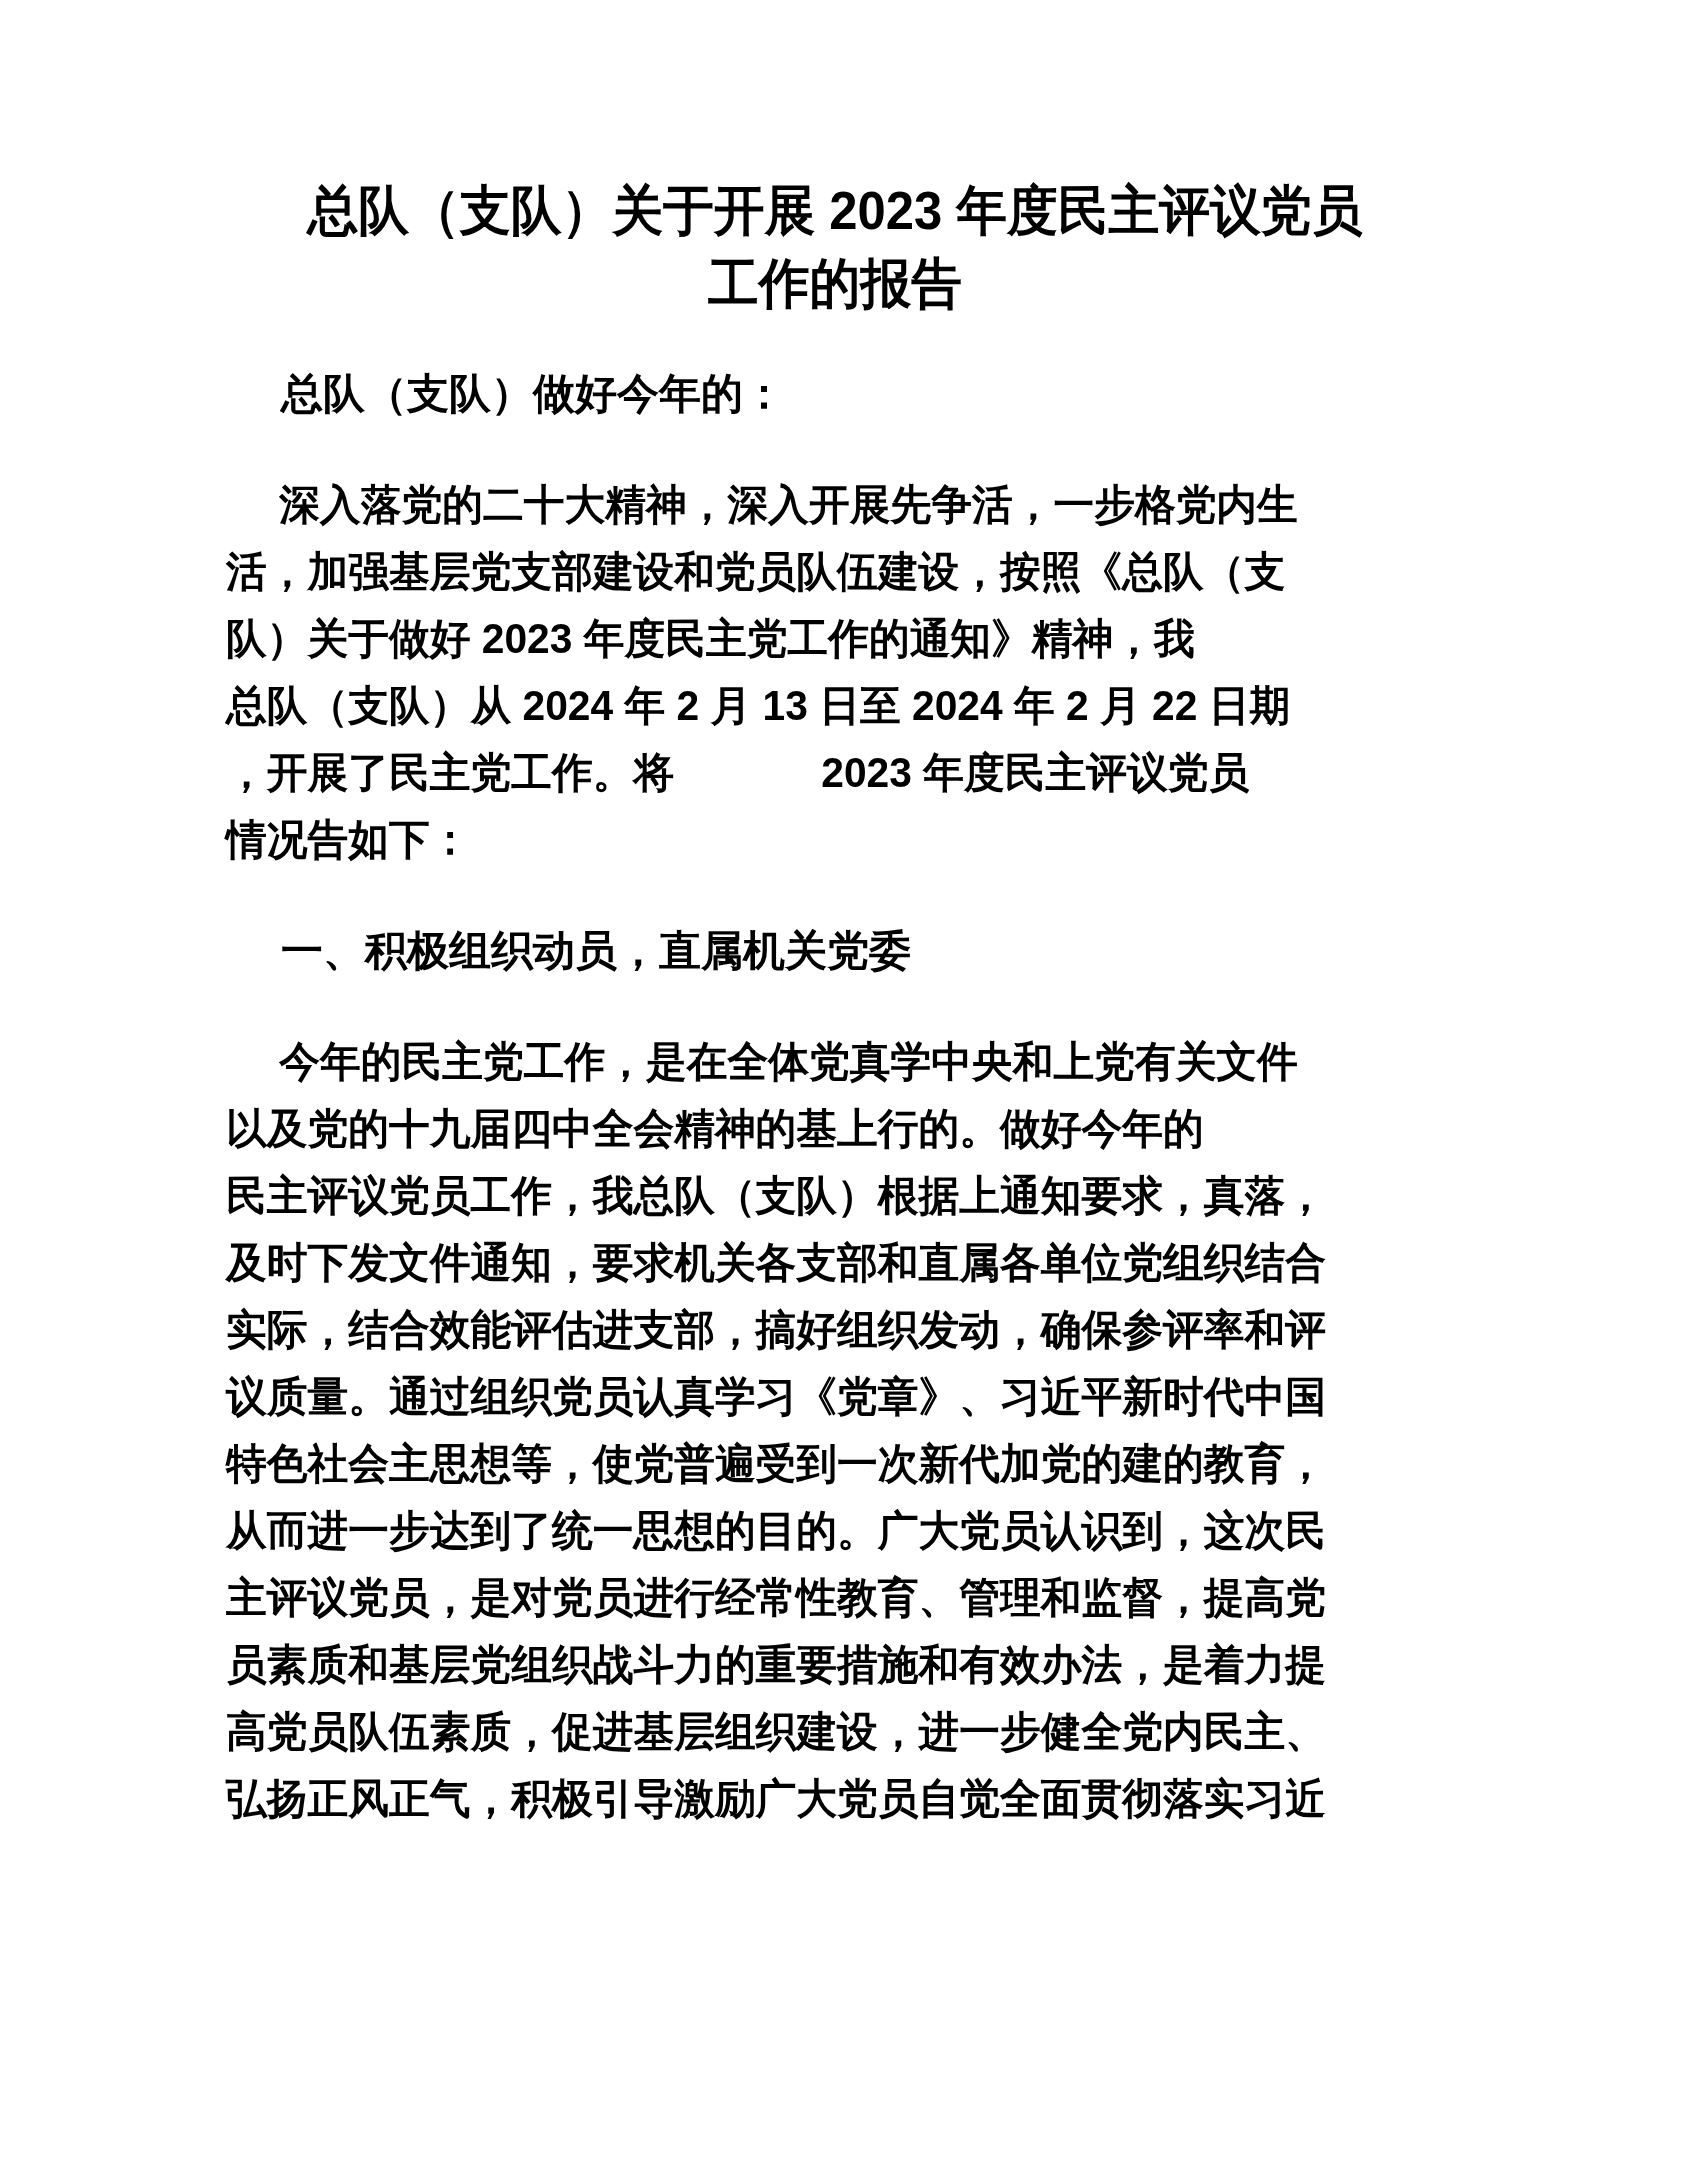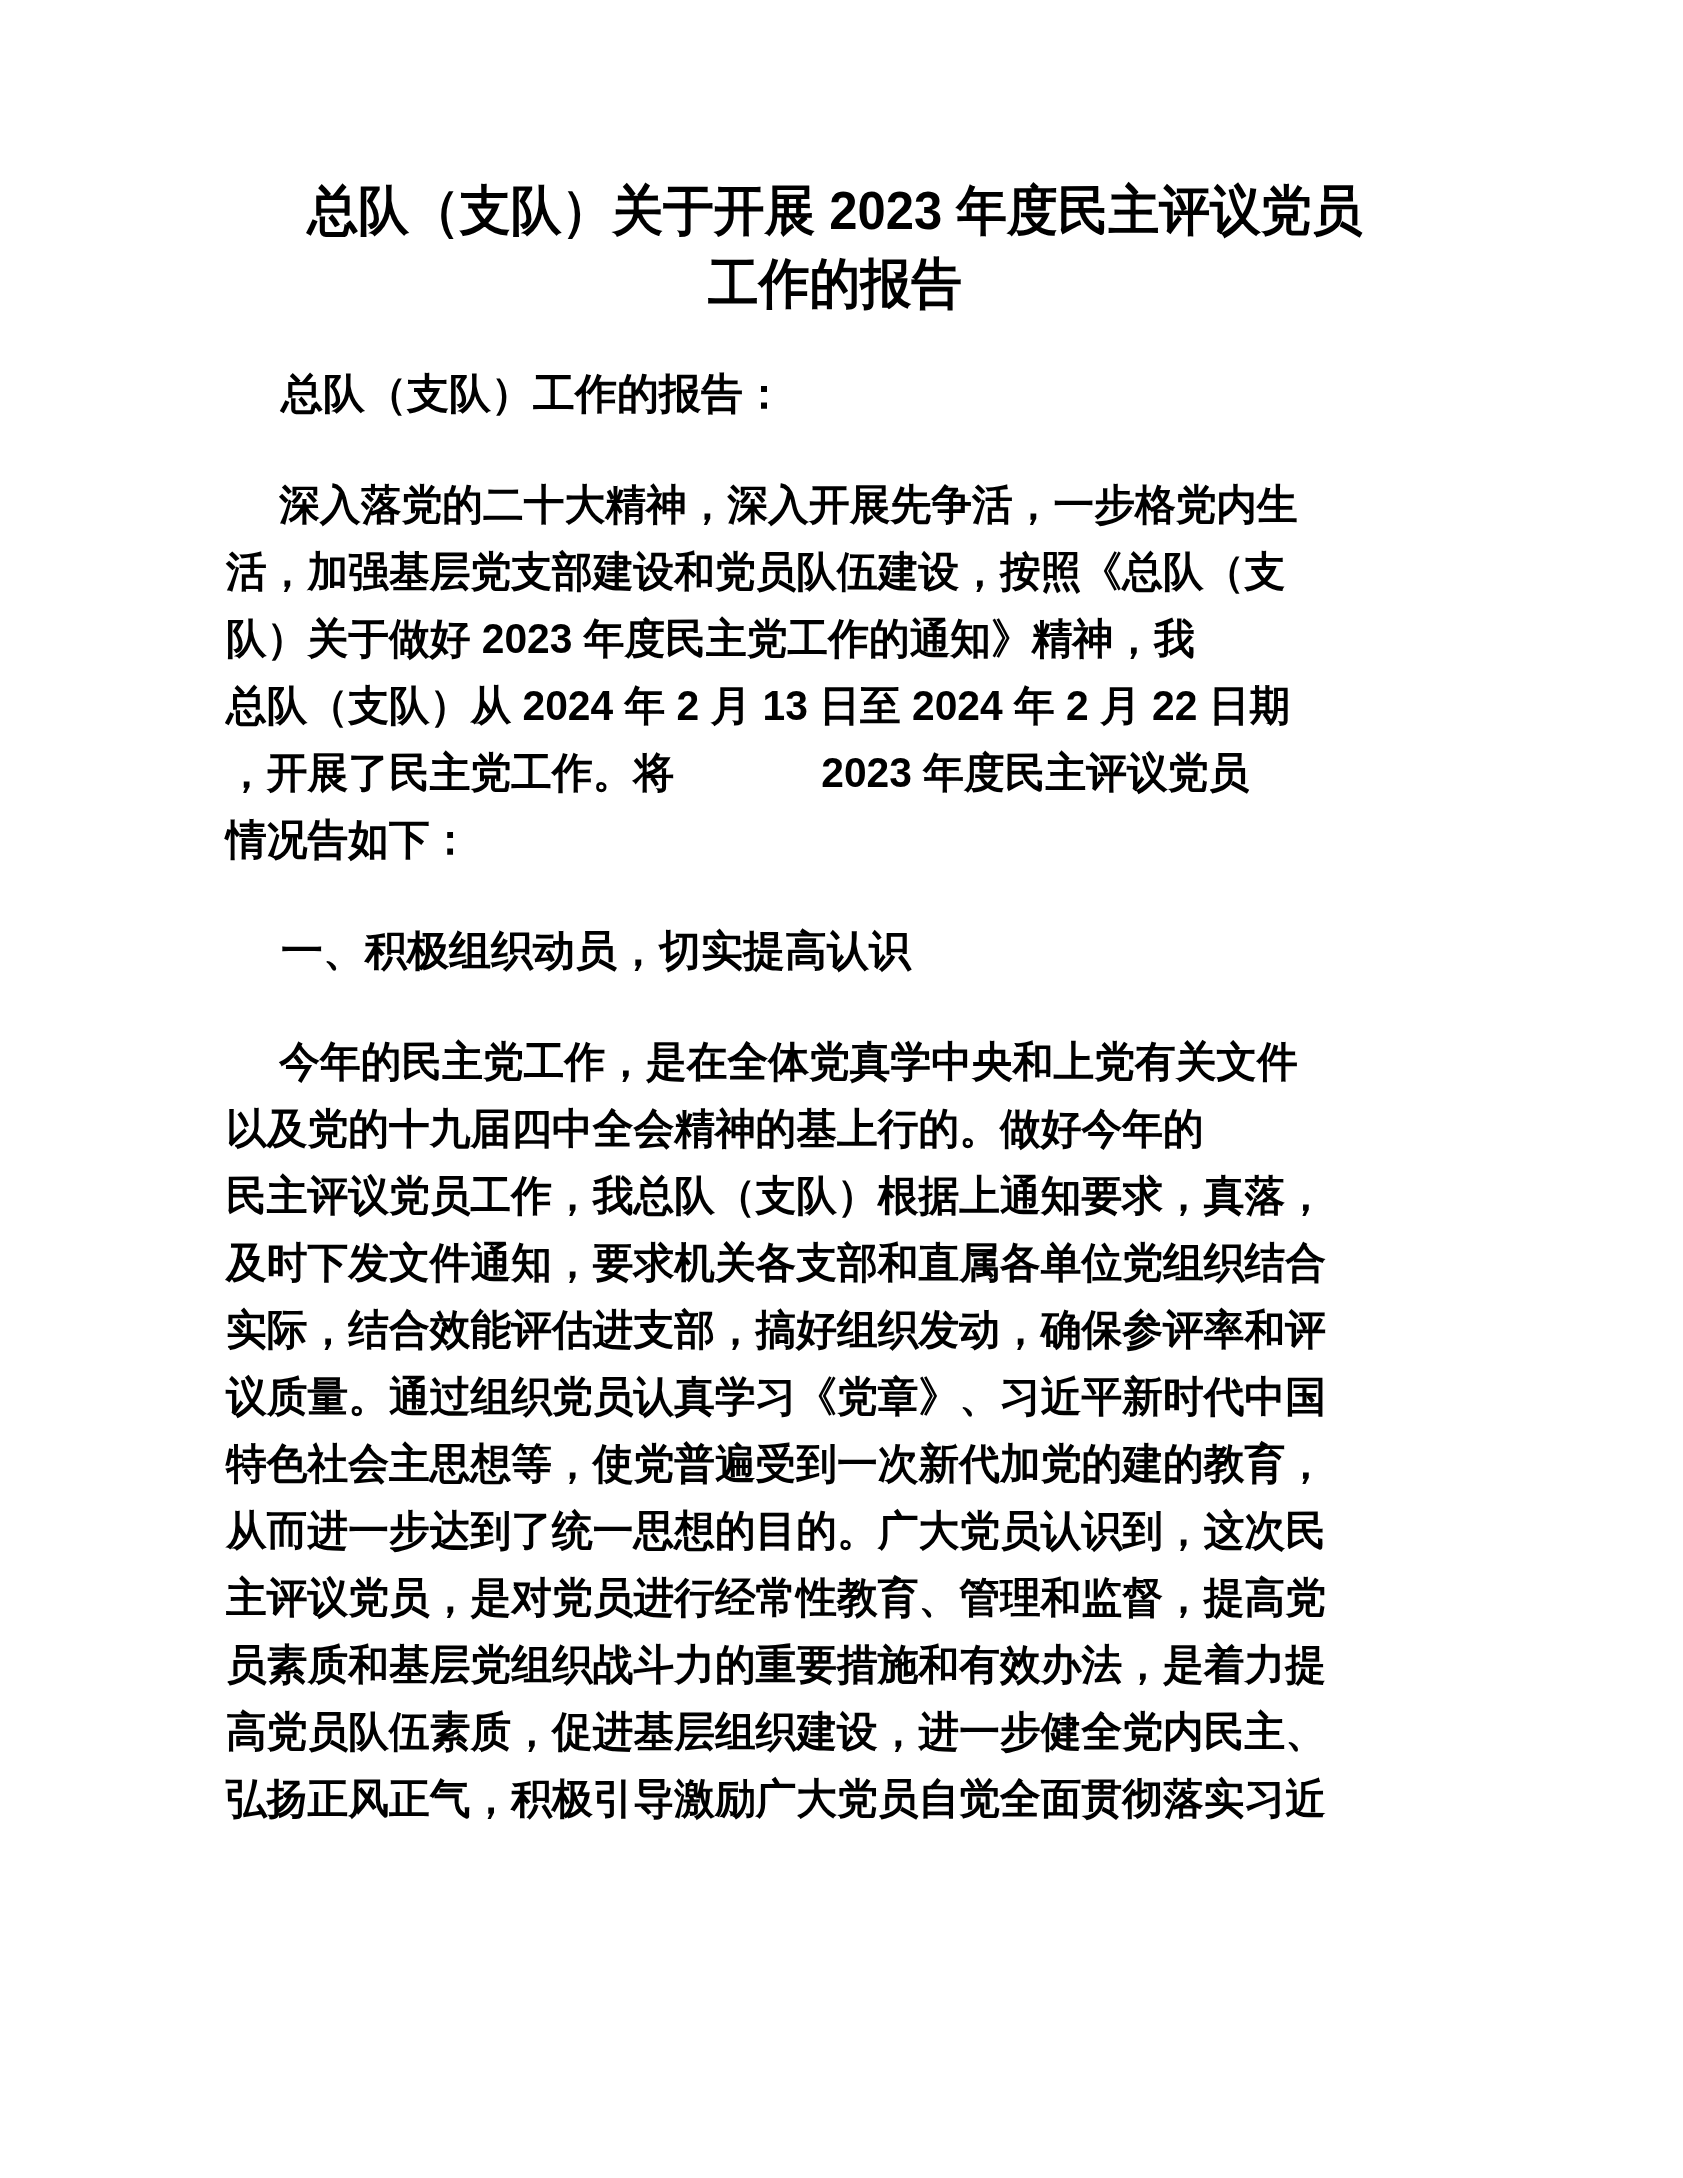--- a/index.html
+++ b/index.html
@@ -95,32 +95,32 @@
 <body>
 
 <div class="page">
   <div class="content">
 
     <h1 class="doc-title">
       <span class="tline first">总队（支队）关于开展 2023 年度民主评议党员</span>
       <span class="tline second">工作的报告</span>
     </h1>
 
-    <p class="recipient">总队（支队）工作的报告：</p>
+    <p class="recipient">总队（支队）做好今年的：</p>
 
     <div class="para p1">
       <span class="ln indent">深入落党的二十大精神，深入开展先争活，一步格党内生</span>
       <span class="ln">活，加强基层党支部建设和党员队伍建设，按照《总队（支</span>
       <span class="ln">队）关于做好 2023 年度民主党工作的通知》精神，我</span>
       <span class="ln">总队（支队）从 2024 年 2 月 13 日至 2024 年 2 月 22 日期</span>
       <span class="ln">，开展了民主党工作。将             2023 年度民主评议党员</span>
       <span class="ln">情况告如下：</span>
     </div>
 
-    <h2 class="section-heading">一、积极组织动员，切实提高认识</h2>
+    <h2 class="section-heading">一、积极组织动员，直属机关党委</h2>
 
     <div class="para p2">
       <span class="ln indent">今年的民主党工作，是在全体党真学中央和上党有关文件</span>
       <span class="ln">以及党的十九届四中全会精神的基上行的。做好今年的</span>
       <span class="ln">民主评议党员工作，我总队（支队）根据上通知要求，真落，</span>
       <span class="ln">及时下发文件通知，要求机关各支部和直属各单位党组织结合</span>
       <span class="ln">实际，结合效能评估进支部，搞好组织发动，确保参评率和评</span>
       <span class="ln">议质量。通过组织党员认真学习《党章》、习近平新时代中国</span>
       <span class="ln">特色社会主思想等，使党普遍受到一次新代加党的建的教育，</span>
       <span class="ln">从而进一步达到了统一思想的目的。广大党员认识到，这次民</span>

